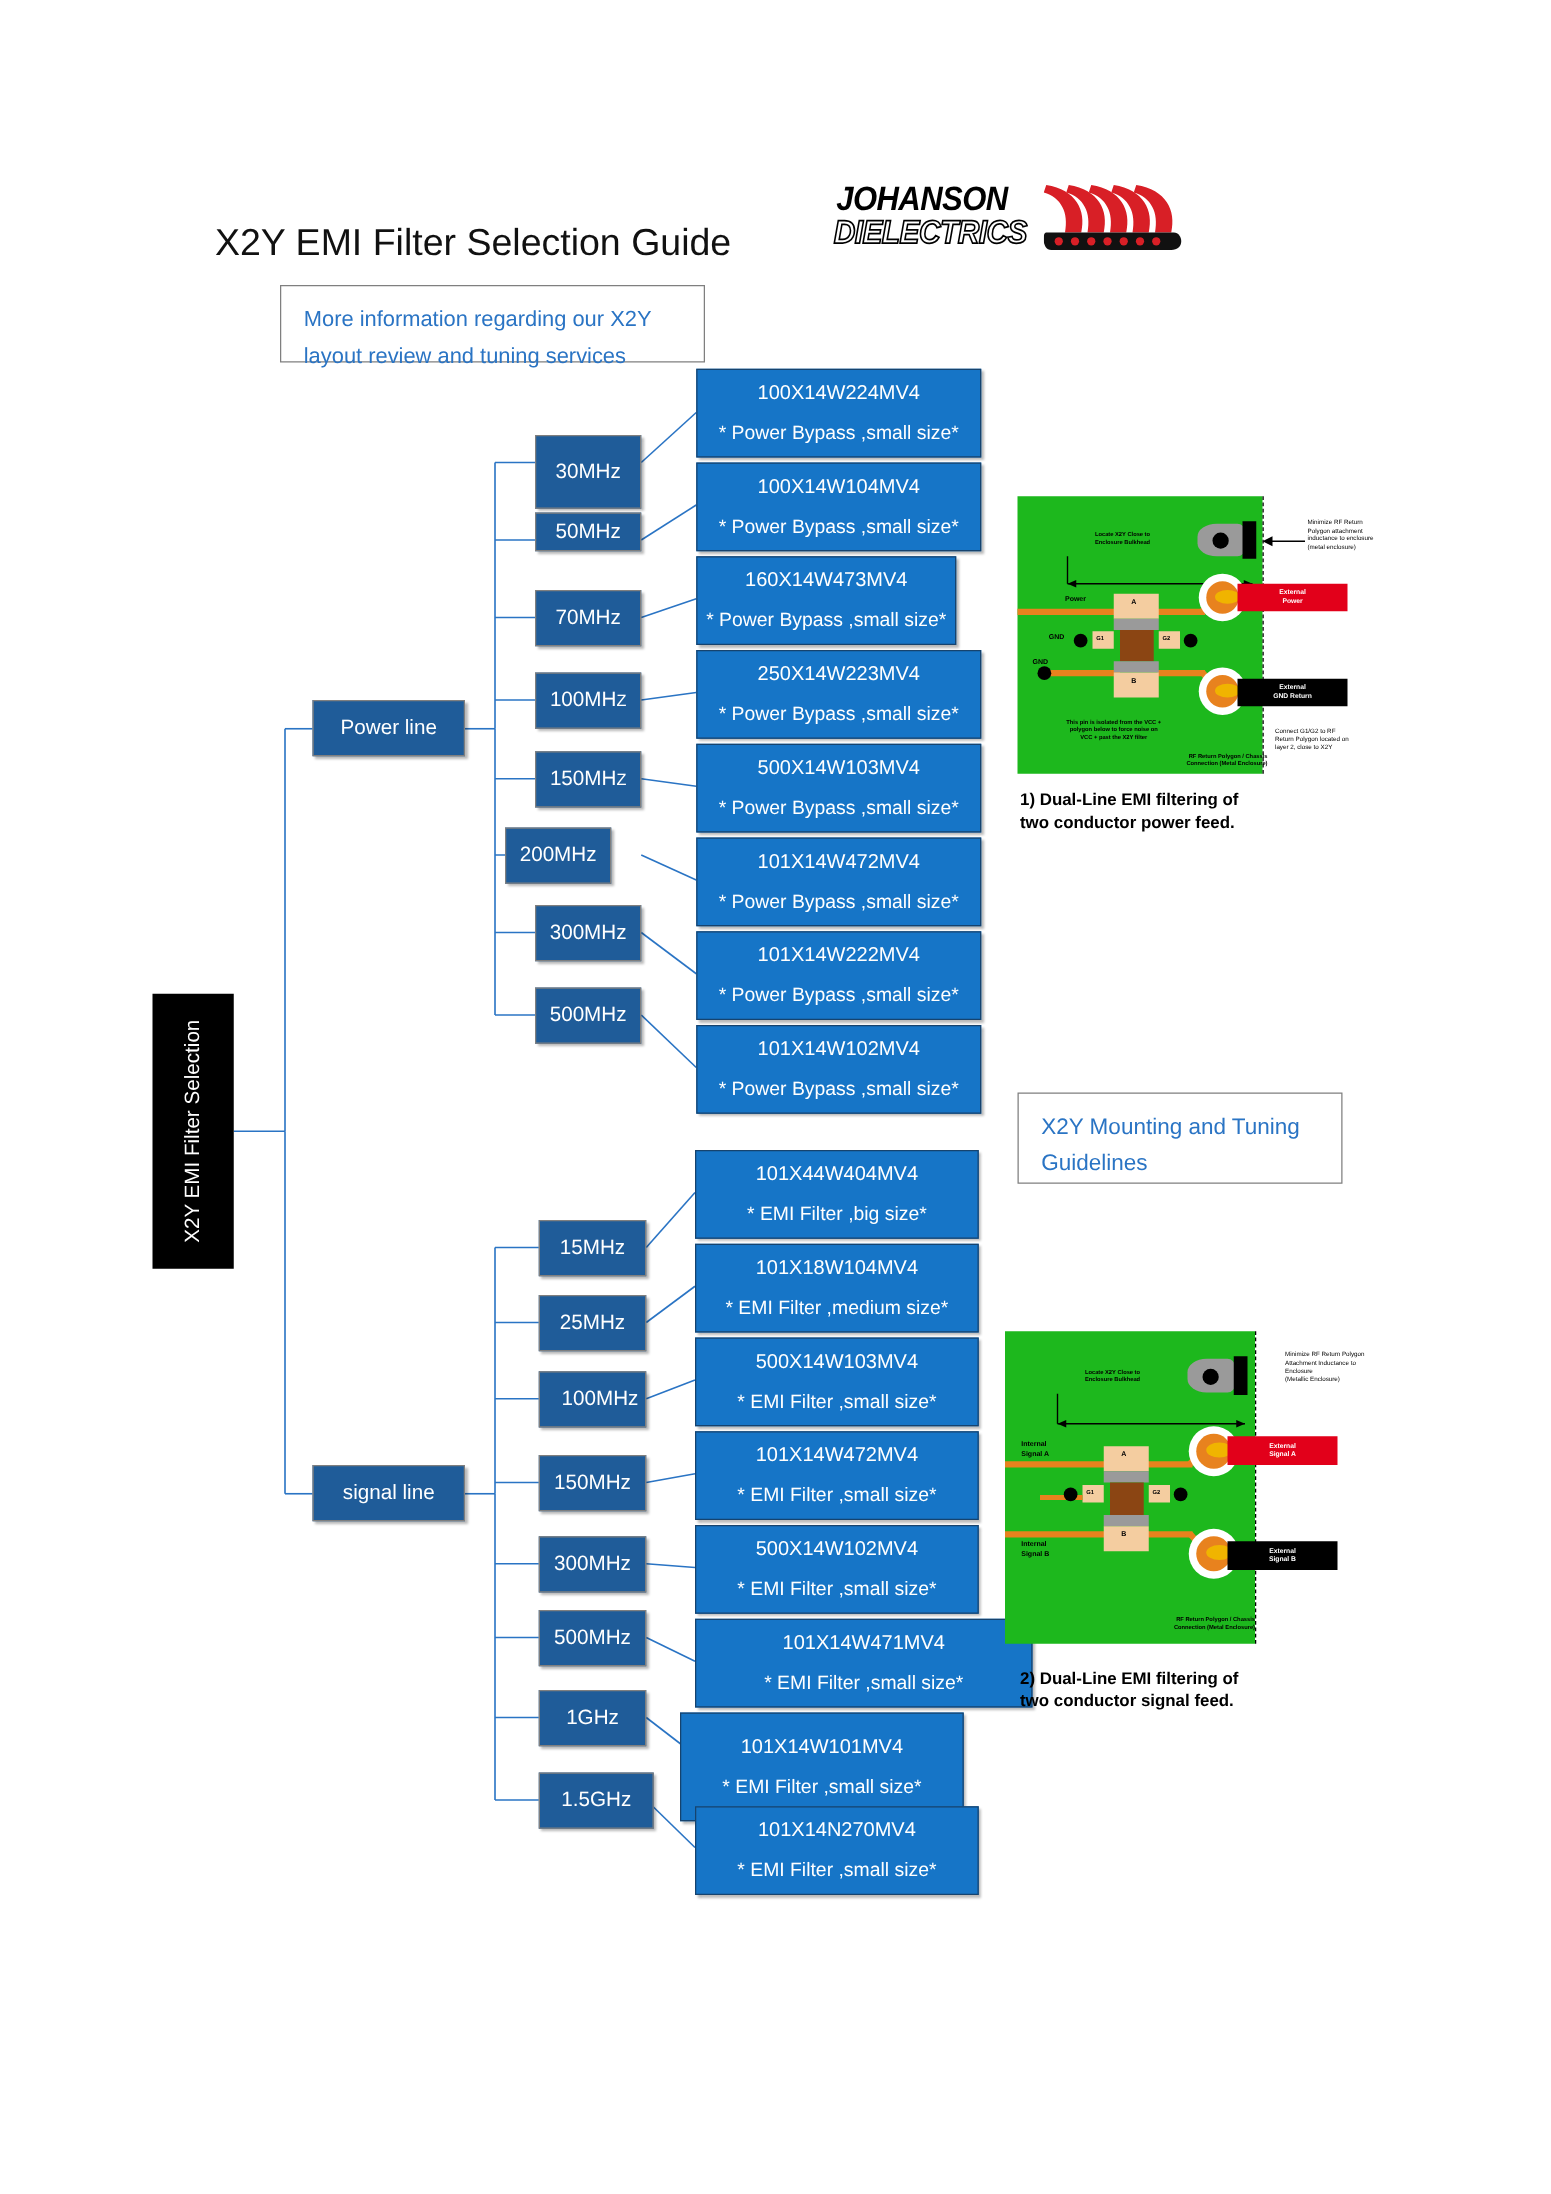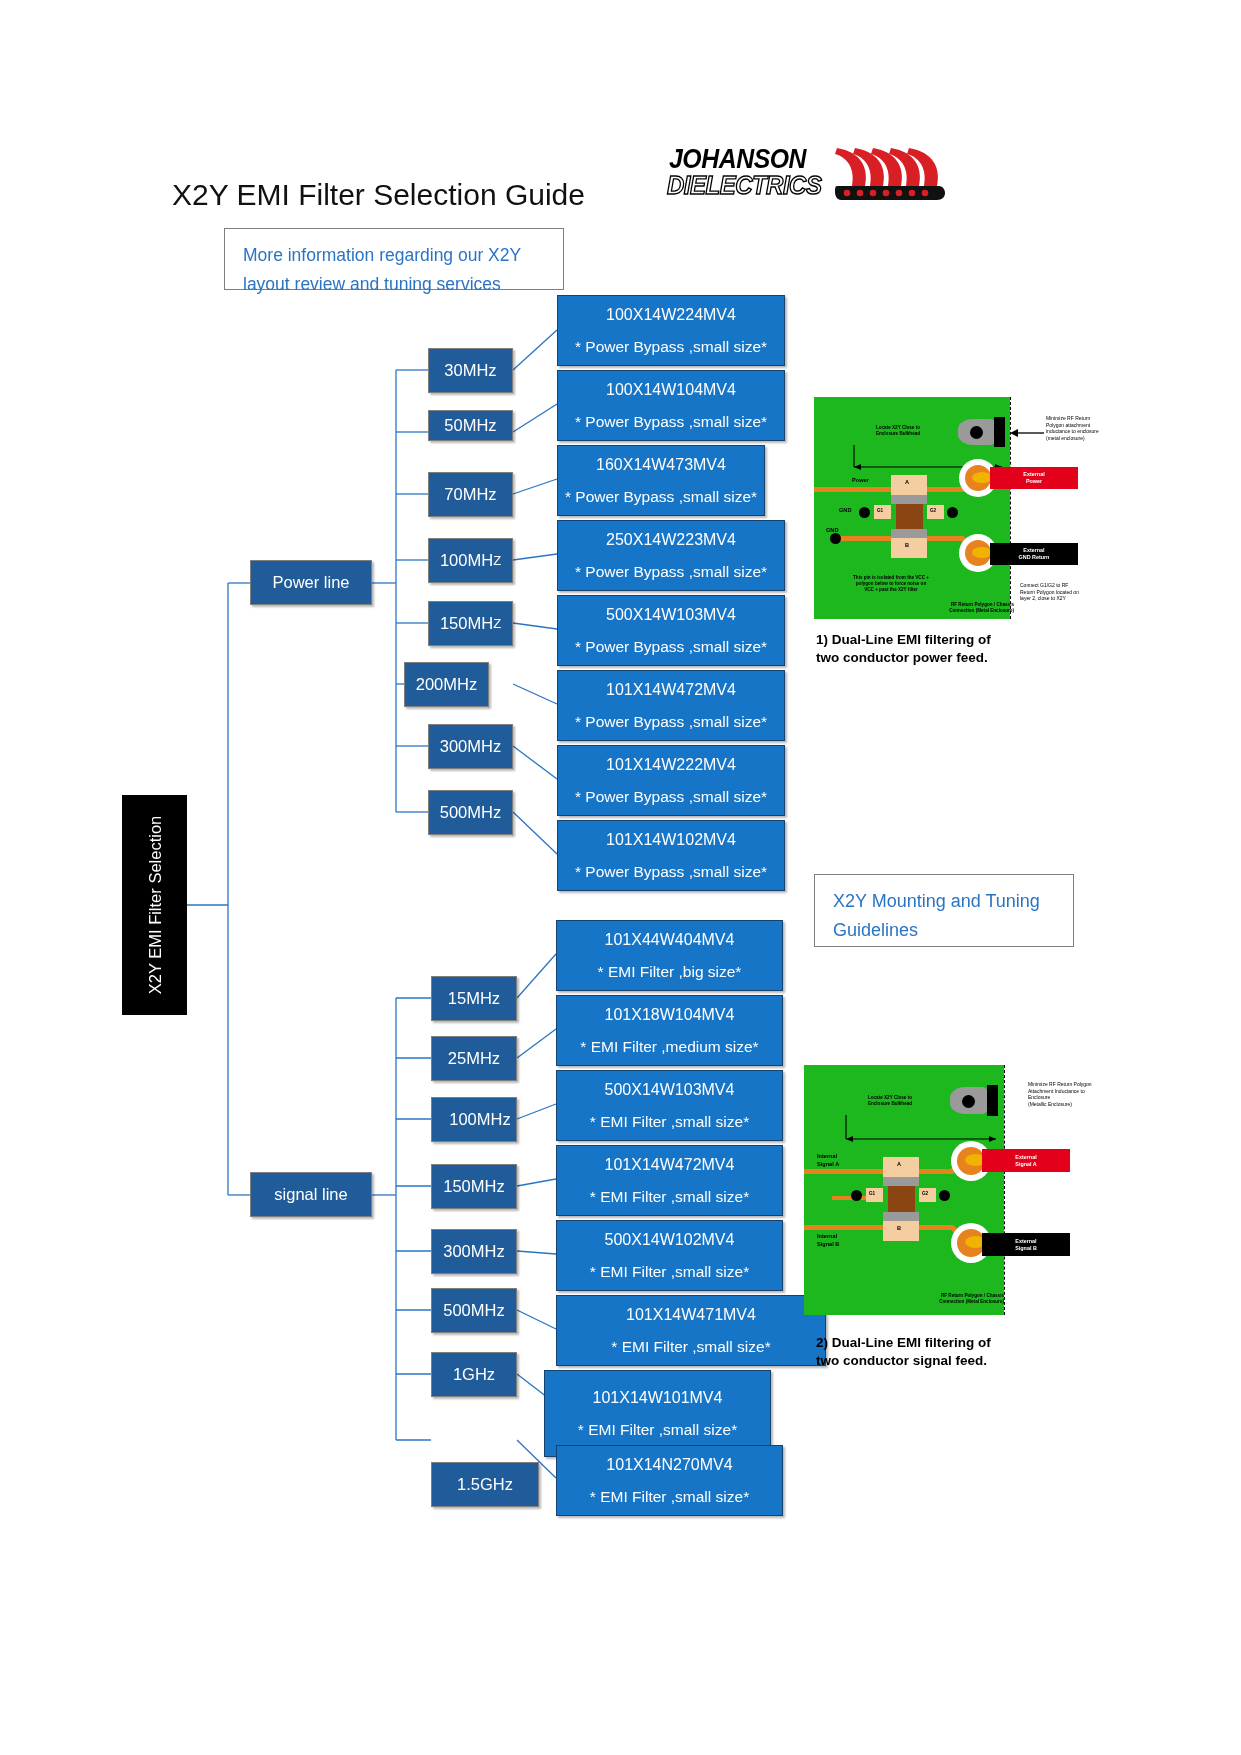--- a/index.html
+++ b/index.html
@@ -342,21 +342,21 @@
     <span class="root-label">X2Y EMI Filter Selection</span>
   </div>
 
   <div class="cat-node" id="cat-power">
     <span>Power line</span>
   </div>
   <div class="cat-node" id="cat-signal">
     <span>signal line</span>
   </div>
 
-  <div class="freq-node" style="left:428px; top:348px; width:85px; height:45px;">
+  <div class="freq-node" style="left:428px; top:348px; width:85px; height:59px;">
     <span>30MHz</span>
   </div>
   <div class="freq-node" style="left:428px; top:410px; width:85px; height:31px;justify-content:center;">
     <span>50MHz</span>
   </div>
   <div class="freq-node" style="left:428px; top:472px; width:85px; height:45px;">
     <span>70MHz</span>
   </div>
   <div class="freq-node" style="left:428px; top:538px; width:85px; height:45px;">
     <span>100MH</span>
@@ -423,21 +423,21 @@
   </div>
   <div class="freq-node" style="left:431px; top:1229px; width:86px; height:45px;">
     <span>300MHz</span>
   </div>
   <div class="freq-node" style="left:431px; top:1288px; width:86px; height:45px;">
     <span>500MHz</span>
   </div>
   <div class="freq-node" style="left:431px; top:1352px; width:86px; height:45px;">
     <span>1GHz</span>
   </div>
-  <div class="freq-node" style="left:431px; top:1418px; width:108px; height:45px;margin-top:44px;">
+  <div class="freq-node" style="left:431px; top:1418px; width:92px; height:45px;">
     <span>1.5GHz</span>
   </div>
 
   <div class="part-box" style="left:556px; top:920px; width:227px; height:71px;">
     <span class="pn">101X44W404MV4</span>
     <span class="desc">* EMI Filter ,big size*</span>
   </div>
   <div class="part-box" style="left:556px; top:995px; width:227px; height:71px;">
     <span class="pn">101X18W104MV4</span>
     <span class="desc">* EMI Filter ,medium size*</span>

